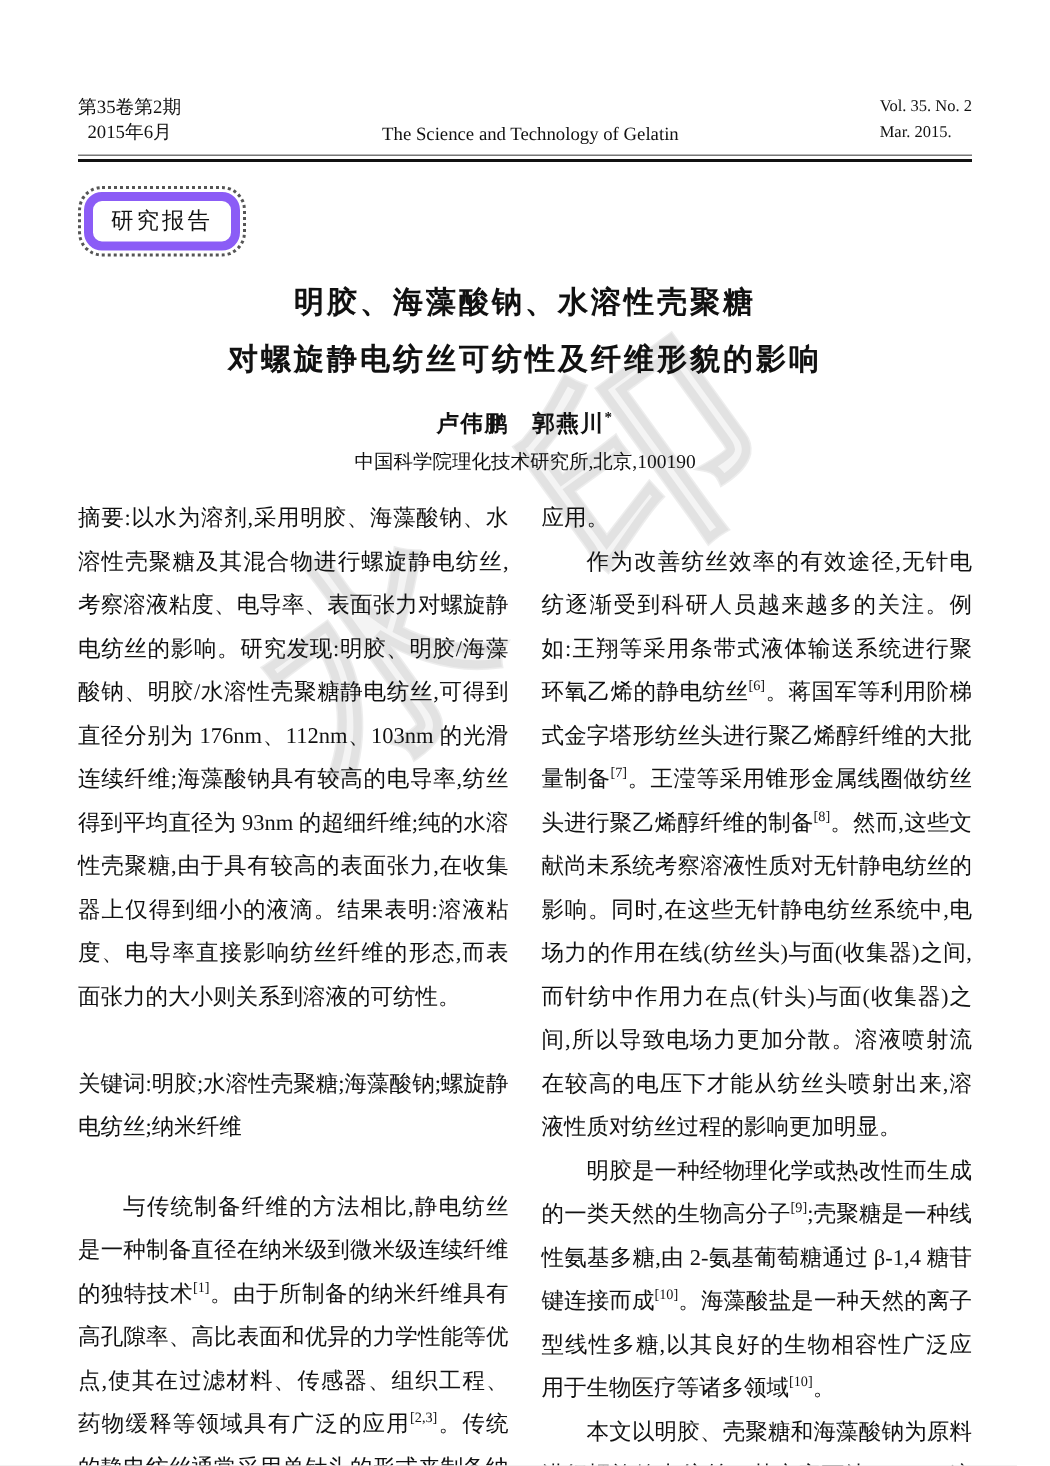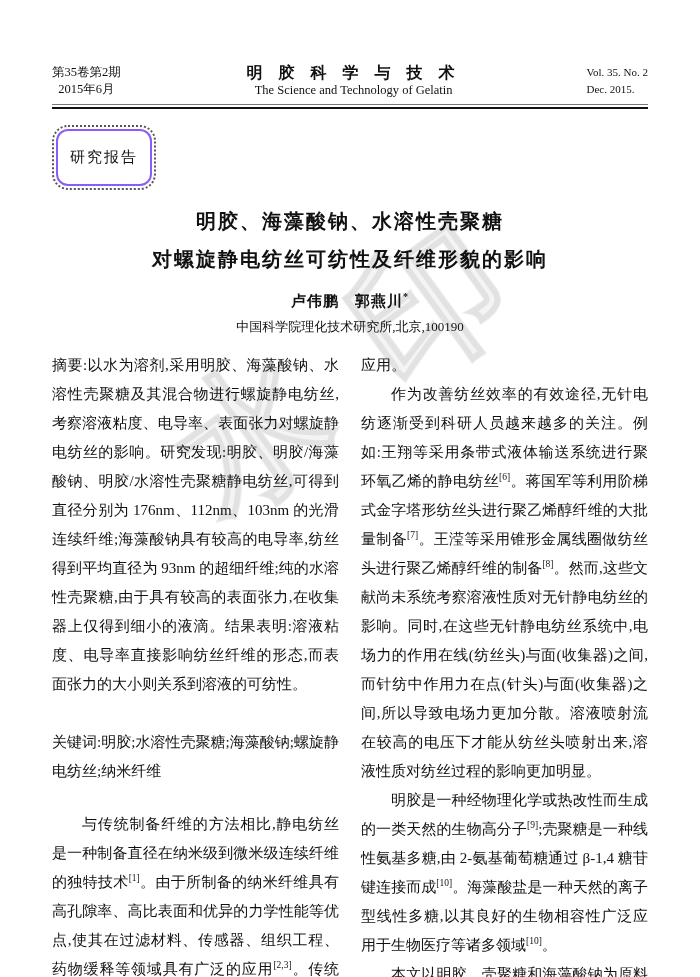--- a/index.html
+++ b/index.html
@@ -28,22 +28,22 @@
     margin:6px 52px 0 52px;
     height:2px;
     border-top:1px solid #777;
     border-bottom:2px solid #111;
   }
   
   .badge-wrap{padding:20px 0 0 56px;}
   .badge{
     display:inline-block;
     font-size:15px;letter-spacing:2px;
-    padding:17px 12px;
-    border:2px solid #8b5cf6;
+    padding:4px 12px;
+    border:6px solid #8b5cf6;
     border-radius:12px;
     outline:2px dotted #555;
     outline-offset:2px;
   }
   
   .title{
     text-align:center;
     margin-top:16px;
     font-weight:bold;
     font-size:20px;
@@ -94,26 +94,25 @@
   <div class="watermark">水印</div>
 
   <div class="content">
 
     <div class="journal-header">
       <div class="jh-left">
         <div>第35卷第2期</div>
         <div>2015年6月</div>
       </div>
       <div class="jh-center">
-        <div class="cn">明 胶 科 学 与 技 术</div>
         <div class="en">The Science and Technology of Gelatin</div>
       </div>
       <div class="jh-right">
         <div>Vol. 35. No. 2</div>
-        <div>Dec. 2015.</div>
+        <div>Mar. 2015.</div>
       </div>
     </div>
 
     <div class="header-rule"></div>
 
     <div class="badge-wrap">
       <span class="badge">研究报告</span>
     </div>
 
     <div class="title">

